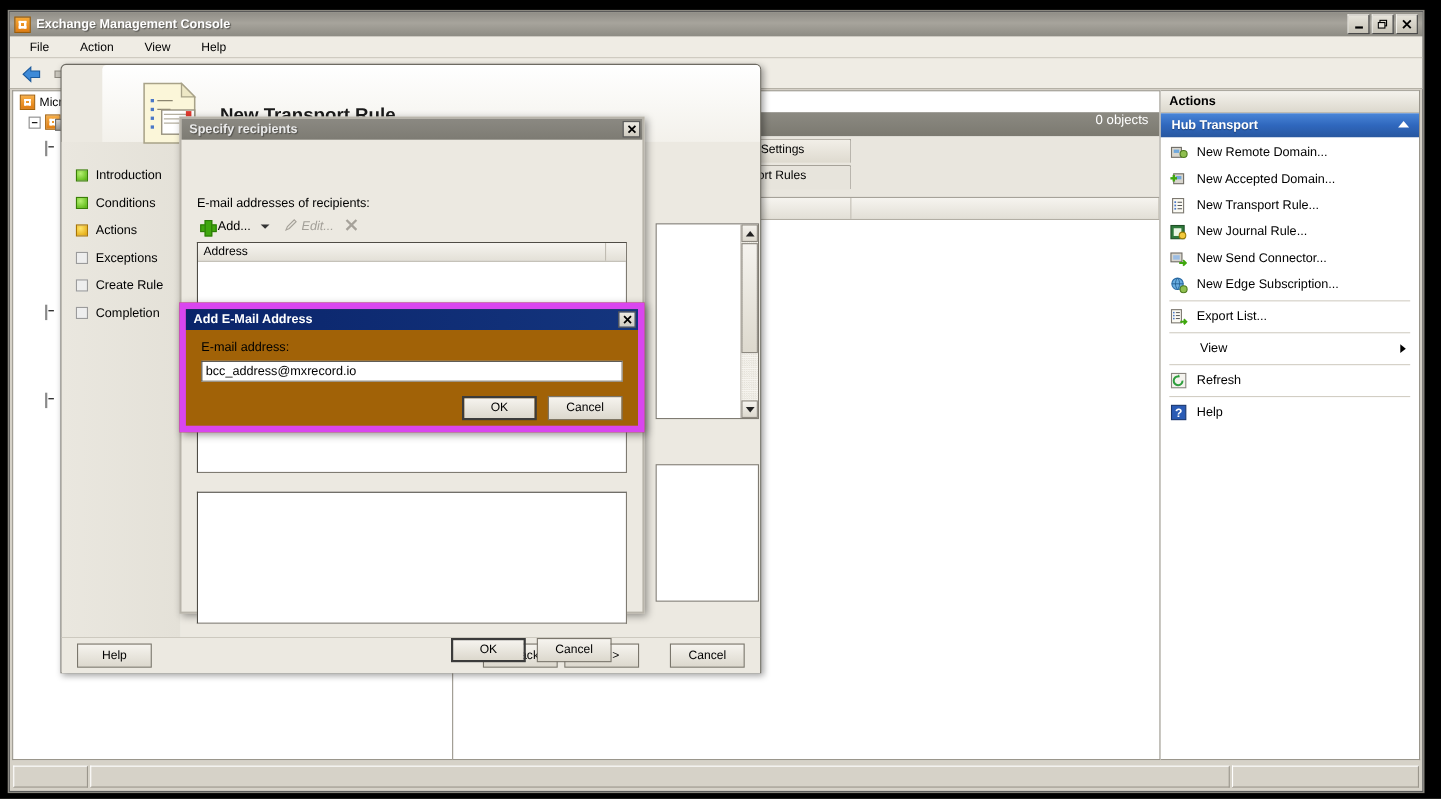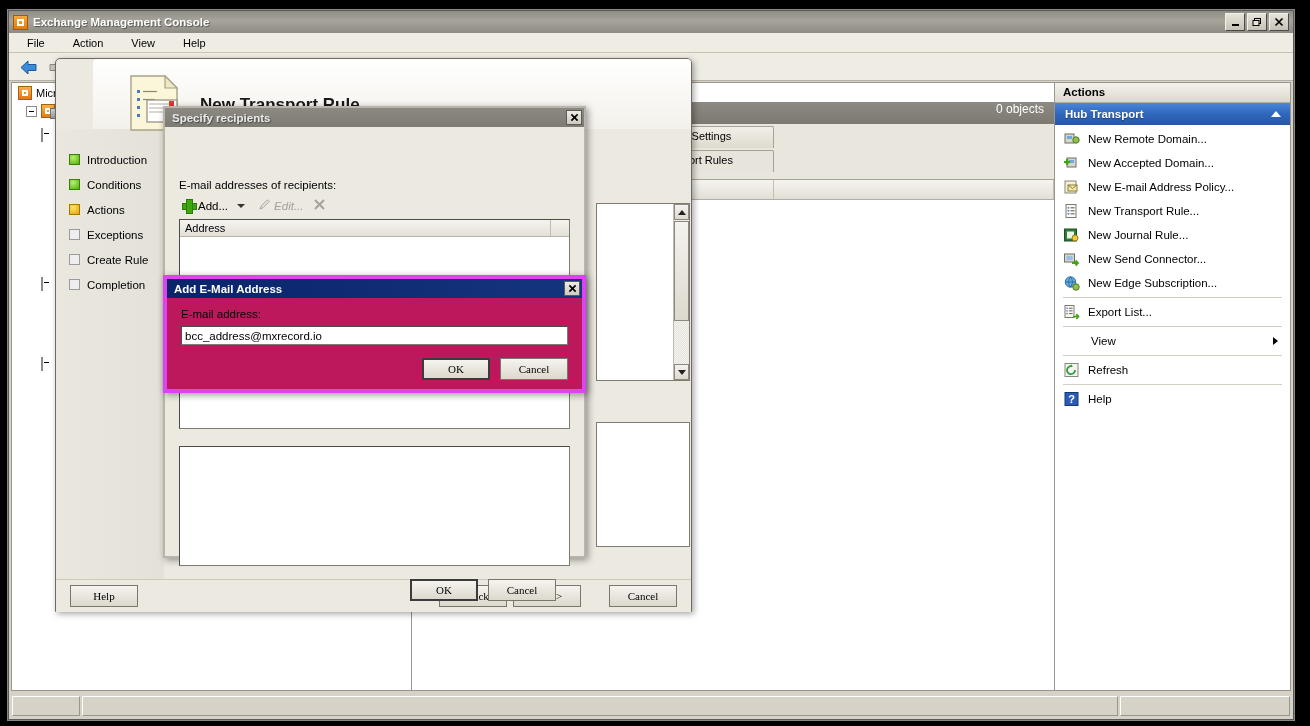--- a/index.html
+++ b/index.html
@@ -266,21 +266,21 @@
   .wiz-content { flex:1; background:#ece9e1; position: relative; }
   .wiz-footer {
     height: 33px; border-top: 1px solid #cdc9bf;
     display:flex; align-items:center; padding: 0 14px;
     background:#ece9e1;
   }
   .btn {
     min-width: 68px; height: 22px;
     background: linear-gradient(to bottom,#f6f4ef,#dcd8cd);
     border: 1px solid #7a766c;
-    font-size: 11px; font-family: Liberation Serif, serif;
+    font-size: 11px; font-family: Liberation Sans, sans-serif;
     cursor: default; color:#000;
   }
   .btn.default { border-width: 2px; border-color:#3b3b3b; font-weight: normal; }
   .spacer { flex: 1; }
 
   
   .dlg-recipients {
     position: absolute;
     left: 163px; top: 106px; width: 423px; height: 452px;
     background: #ece9e1;
@@ -330,22 +330,22 @@
     font-size:11px;
   }
   .lb-head .c1 { flex:1; padding: 2px 5px; border-right:1px solid #c0bcb2; }
   .lb-head .c2 { width: 18px; }
   .lb-body { height: 100%; }
 
   
   .dlg-addmail {
     position: absolute;
     left: 163px; top: 275px; width: 423px; height: 118px;
-    background: #be185d;
-    border: 4px solid #d946ef;
+    background: #a16207;
+    border: 6px solid #d946ef;
     box-shadow: 2px 2px 7px rgba(0,0,0,.4);
   }
   .dlg-title-active {
     height: 19px;
     background: linear-gradient(to right,#0a246a,#14357e);
     display:flex;align-items:center;justify-content:space-between;
     padding: 0 2px 0 7px;
   }
   .dlg-title-active .t { color:#fff; font-weight:bold; font-size:11.5px; }
   .textinput {
@@ -502,30 +502,20 @@
             <svg width="17" height="16" viewBox="0 0 17 16">
               <rect x="4" y="3" width="9" height="9" fill="#d8d5cd" stroke="#6f6c64"></rect>
               <rect x="6" y="5" width="5" height="3" fill="#6fa8dc"></rect>
               <rect x="1" y="6" width="6" height="2.2" fill="#3fa70d"></rect>
               <rect x="3" y="4" width="2.2" height="6" fill="#3fa70d"></rect>
             </svg>
           </span>
           <span>New Accepted Domain...</span>
         </div>
 
-        <div class="action-item">
-          <span class="act-icon">
-            <svg width="17" height="16" viewBox="0 0 17 16">
-              <rect x="2" y="2" width="11" height="12" fill="#f4f0dc" stroke="#8a8679"></rect>
-              <rect x="5" y="6" width="9" height="6" fill="#f6e9a8" stroke="#8a7c3c"></rect>
-              <path d="M5 6 L9.5 9.5 L14 6" fill="none" stroke="#8a7c3c"></path>
-            </svg>
-          </span>
-          <span>New E-mail Address Policy...</span>
-        </div>
 
         <div class="action-item">
           <span class="act-icon">
             <svg width="17" height="16" viewBox="0 0 17 16">
               <rect x="3" y="1.5" width="10" height="13" fill="#fbfaf3" stroke="#7c7870"></rect>
               <rect x="4.6" y="4" width="1.6" height="1.6" fill="#4b78c8"></rect>
               <rect x="4.6" y="7" width="1.6" height="1.6" fill="#4b78c8"></rect>
               <rect x="4.6" y="10" width="1.6" height="1.6" fill="#4b78c8"></rect>
               <path d="M7.5 4.8 H11.6 M7.5 7.8 H11.6 M7.5 10.8 H11.6" stroke="#555" stroke-width="1"></path>
             </svg>

